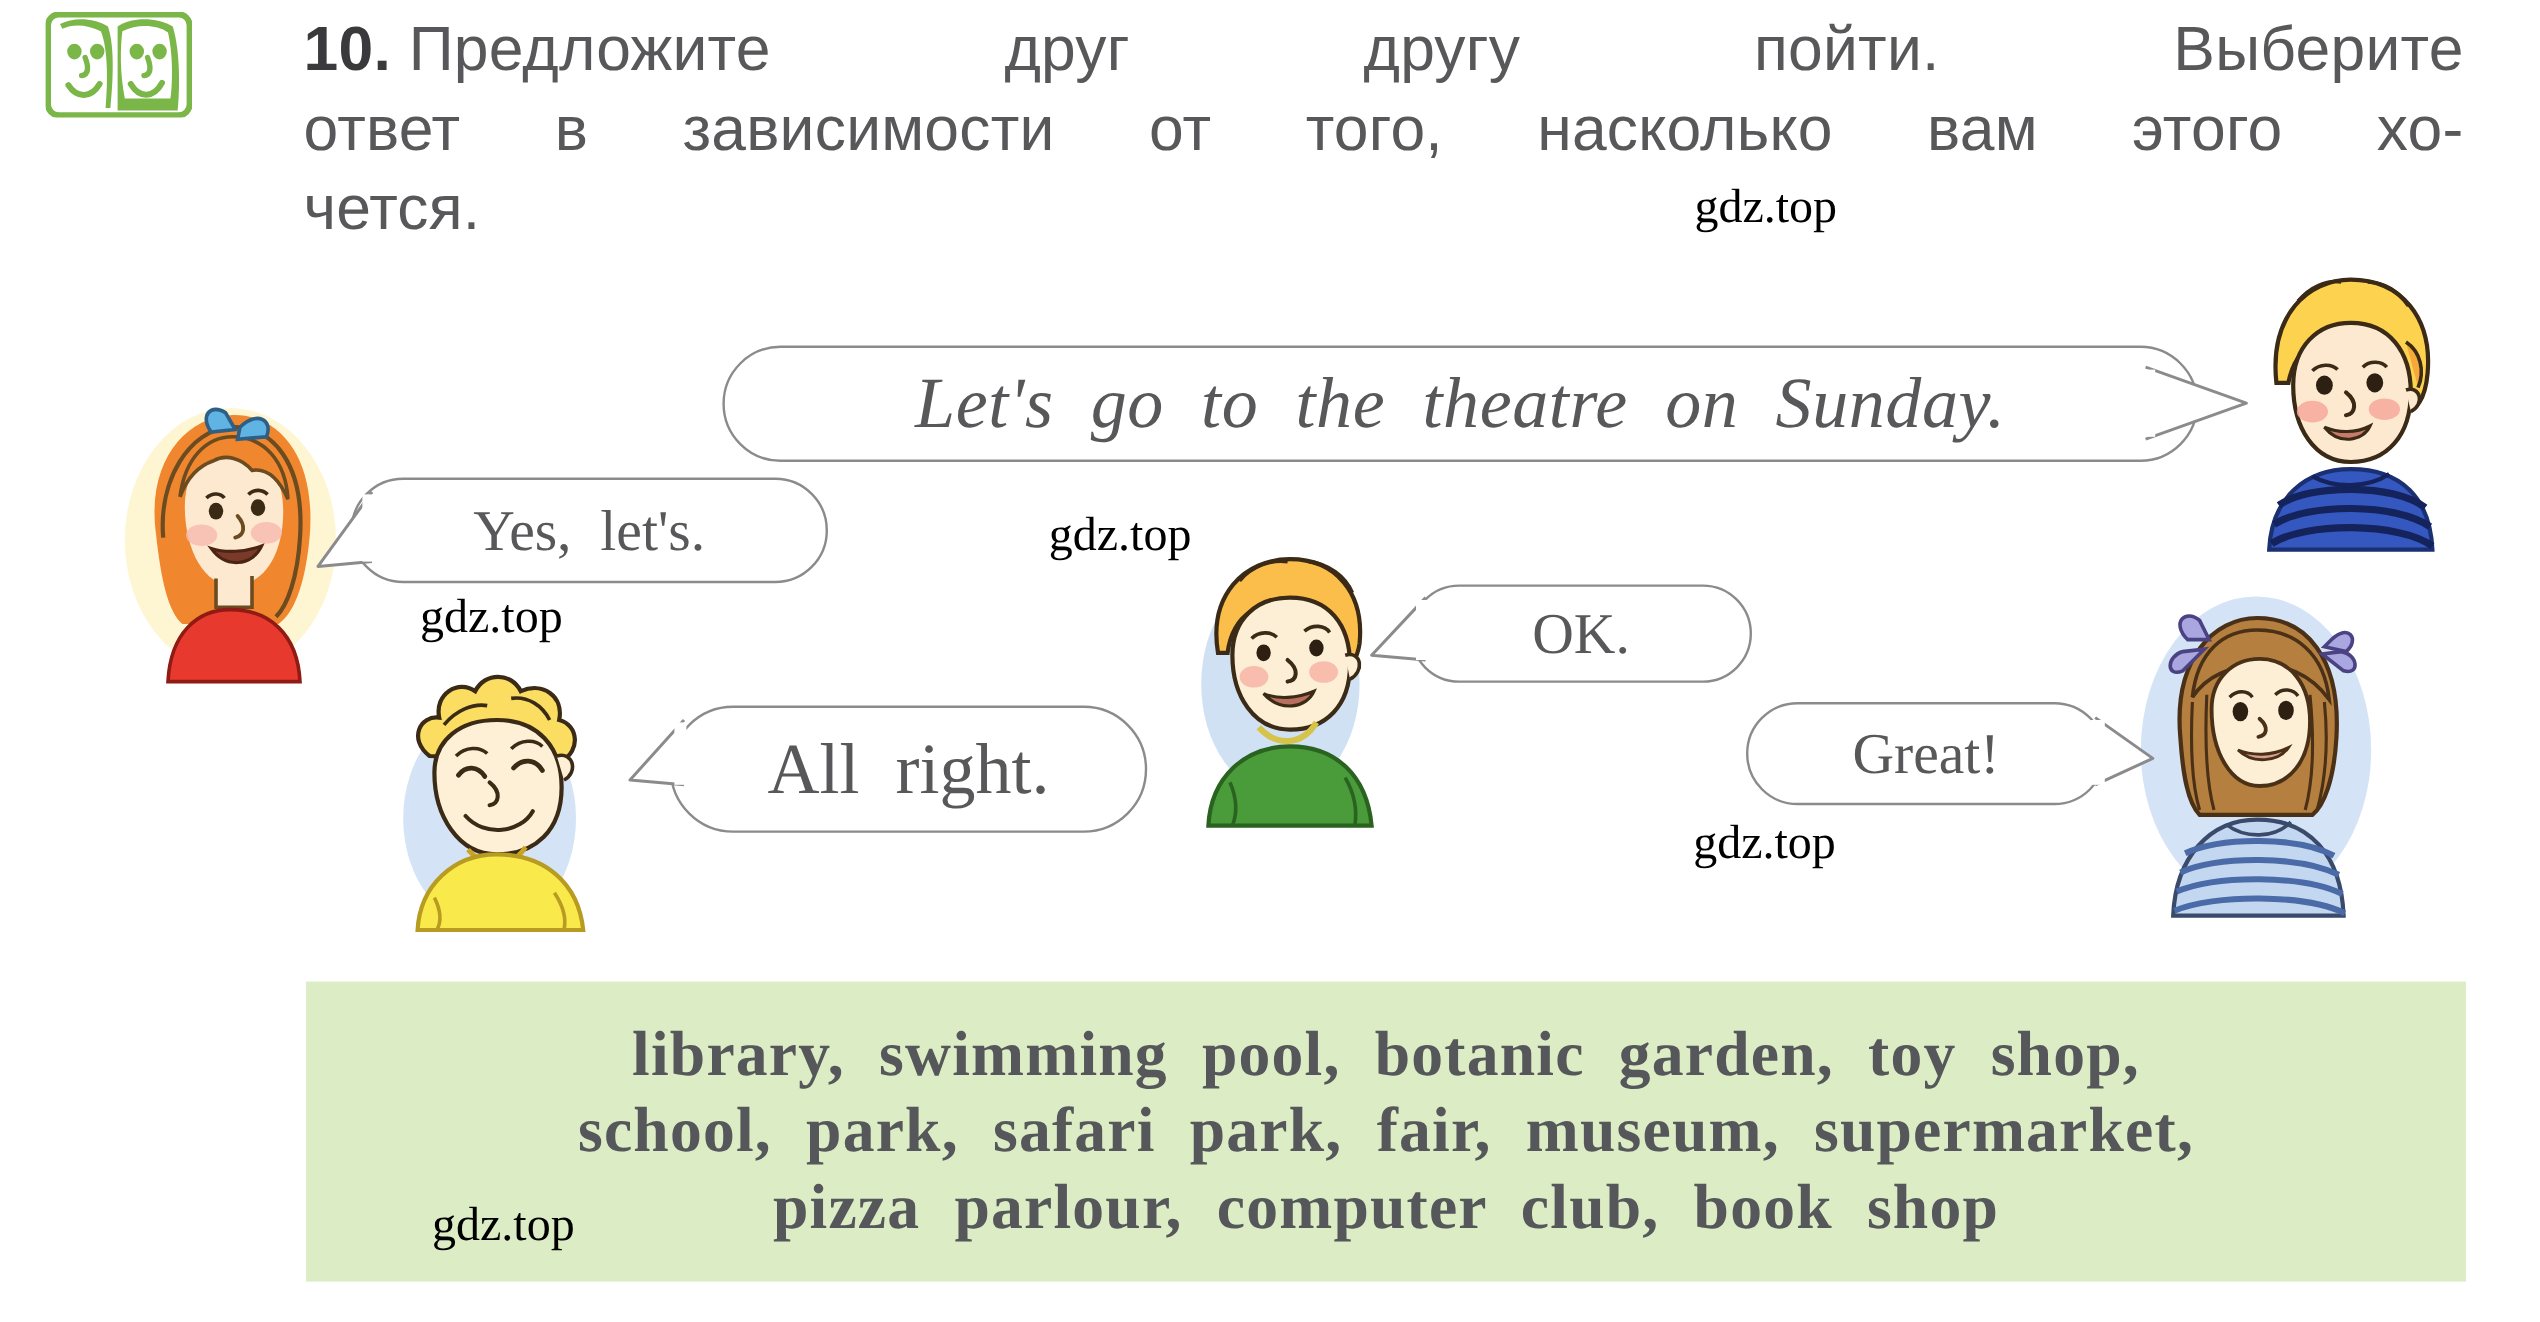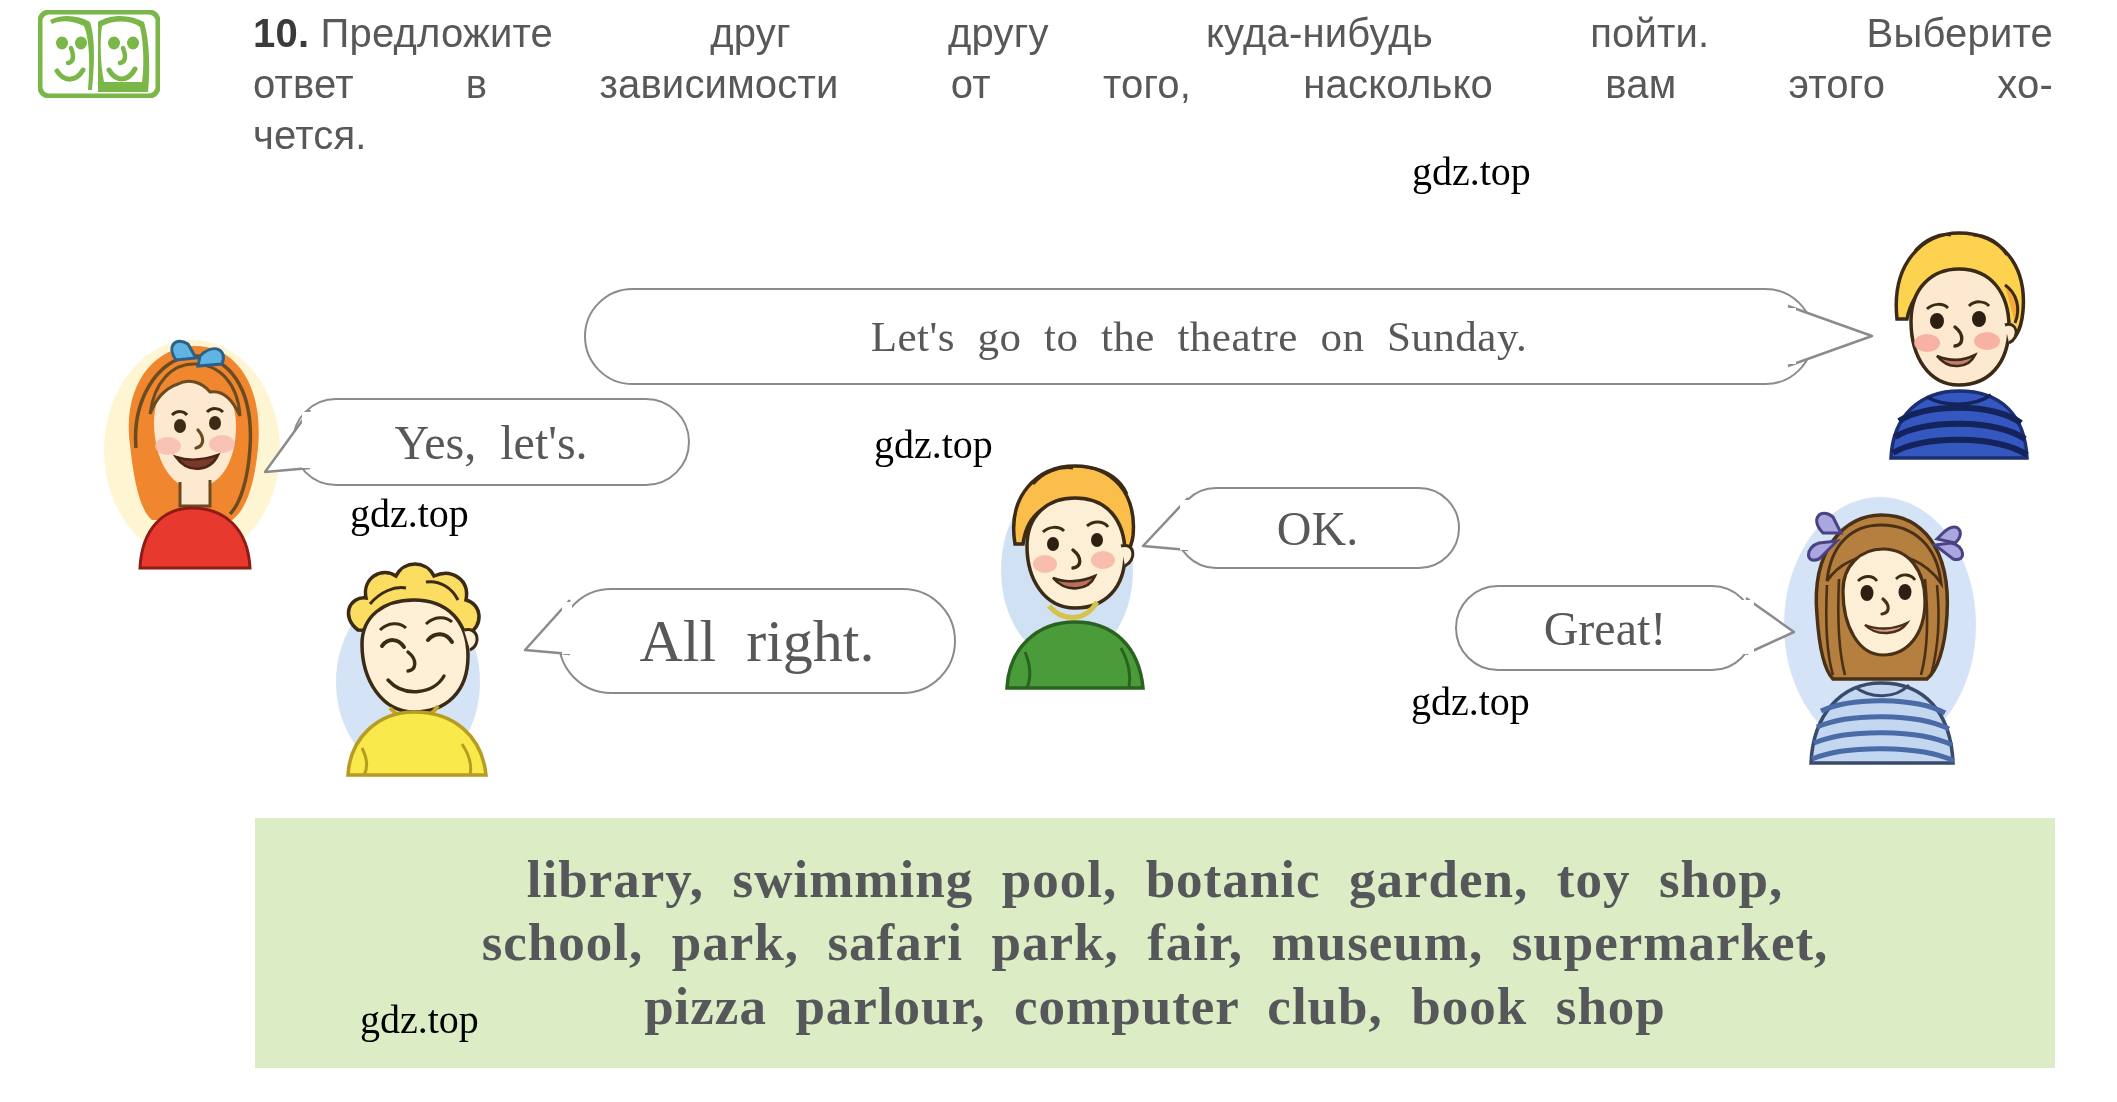--- a/index.html
+++ b/index.html
@@ -22,21 +22,21 @@
     top: 10px;
     width: 122px;
     height: 88px;
   }
   #task-text {
     position: absolute;
     left: 253px;
     top: 8px;
     width: 1800px;
     font-family: "Liberation Sans", sans-serif;
-    font-size: 40px;
+    font-size: 52px;
     line-height: 1.28;
     color: #58585a;
     letter-spacing: 0.2px;
   }
   #task-text .num {
     font-weight: bold;
     color: #3a3a3c;
   }
   .just-line {
     display: flex;
@@ -65,26 +65,27 @@
     display: block;
     white-space: pre;
   }
   
   .tail {
     position: absolute;
     z-index: 7;
   }
 
   #bubble-main {
-    left: 584px;
+    left: 602px;
     top: 288px;
     width: 1230px;
     height: 97px;
-    font-size: 43px;
+    font-size: 60px;
     letter-spacing: 0.5px;
+    font-style: italic;
   }
   #bubble-yes {
     left: 292px;
     top: 398px;
     width: 398px;
     height: 88px;
     font-size: 48px;
   }
   #bubble-allright {
     left: 558px;
@@ -185,21 +186,20 @@
     <path d="M85 38 C 88 46, 88 52, 82 53" fill="none" stroke="#7ab648" stroke-width="4.5" stroke-linecap="round"></path>
     <path d="M71 60 C 78 72, 90 72, 97 59" fill="none" stroke="#7ab648" stroke-width="5" stroke-linecap="round"></path>
   </svg>
 </div>
 
 <div id="task-text">
   <div class="just-line">
     <span><span class="num">10.</span>&nbsp;<span>Предложите</span></span>
     <span>друг</span>
     <span>другу</span>
-    <span>куда-нибудь</span>
     <span>пойти.</span>
     <span>Выберите</span>
   </div>
   <div class="just-line">
     <span>ответ</span>
     <span>в</span>
     <span>зависимости</span>
     <span>от</span>
     <span>того,</span>
     <span>насколько</span>

